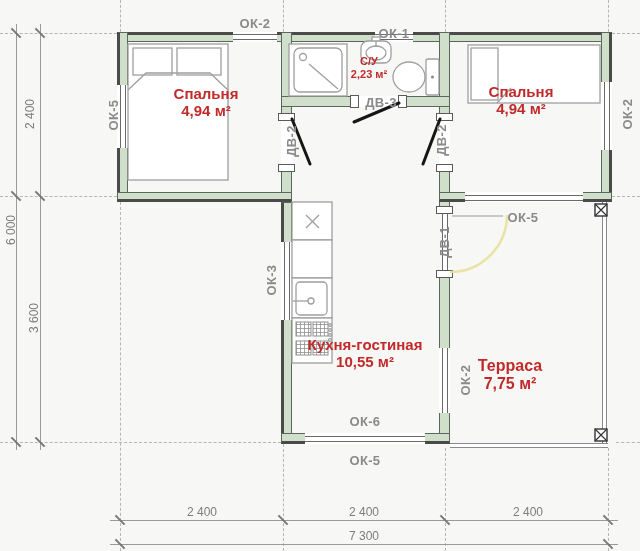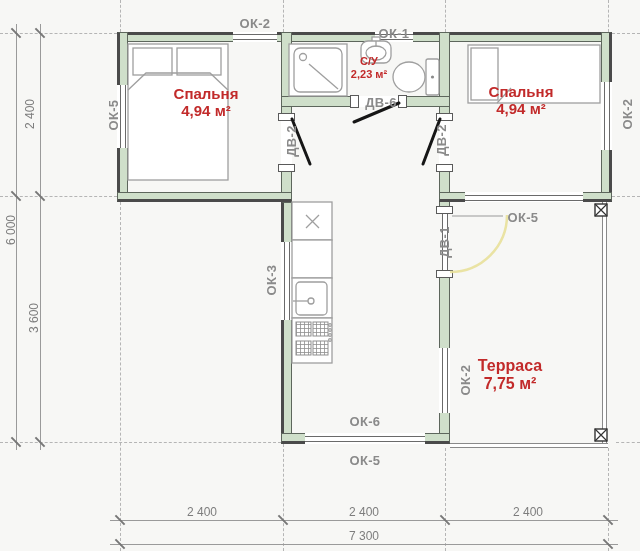--- a/index.html
+++ b/index.html
@@ -201,21 +201,21 @@
     <line class="swing" x1="440" y1="119" x2="423" y2="164"></line>
     <line class="swing" x1="399" y1="103" x2="354" y2="122"></line>
     <path d="M507 215 A57 57 0 0 1 450 272" fill="none" stroke="var(--arc_yellow,#e8e09a)" stroke-width="2.5" opacity="0.9"></path>
     <line x1="452" y1="216" x2="503" y2="216" stroke="#999" stroke-width="1"></line>
   </svg>
 
   <div class="lbl" style="left:255px;top:23px;">ОК-2</div>
   <div class="lbl" style="left:394px;top:13px;margin-top:20px;">ОК-1</div>
   <div class="lbl v" style="left:113px;top:115px;">ОК-5</div>
   <div class="lbl v" style="left:627px;top:114px;">ОК-2</div>
-  <div class="lbl" style="left:381px;top:102px;">ДВ-6</div>
+  <div class="lbl" style="left:381px;top:102px;">ДВ-3</div>
   <div class="lbl v" style="left:291px;top:141px;">ДВ-2</div>
   <div class="lbl v" style="left:441px;top:140px;">ДВ-2</div>
   <div class="lbl" style="left:523px;top:217px;">ОК-5</div>
   <div class="lbl v" style="left:444px;top:242px;">ДВ-1</div>
   <div class="lbl v" style="left:271px;top:280px;">ОК-3</div>
   <div class="lbl v" style="left:465px;top:380px;">ОК-2</div>
   <div class="lbl" style="left:365px;top:421px;">ОК-6</div>
   <div class="lbl" style="left:365px;top:460px;">ОК-5</div>
 
   <div class="room" style="left:206px;top:102px;font-size:15px;">
@@ -223,20 +223,24 @@
     <div>4,94 м²</div>
   </div>
   <div class="room" style="left:369px;top:68px;font-size:11px;">
     <div>С/У</div>
     <div>2,23 м²</div>
   </div>
   <div class="room" style="left:521px;top:100px;font-size:15px;">
     <div>Спальня</div>
     <div>4,94 м²</div>
   </div>
+  <div class="room" style="left:365px;top:353px;font-size:15px;">
+    <div>Кухня-гостиная</div>
+    <div>10,55 м²</div>
+  </div>
   <div class="room" style="left:510px;top:375px;font-size:16px;">
     <div>Терраса</div>
     <div>7,75 м²</div>
   </div>
 
   <div class="dim v" style="left:30px;top:114px;">2 400</div>
   <div class="dim v" style="left:11px;top:230px;">6 000</div>
   <div class="dim v" style="left:34px;top:318px;">3 600</div>
   <div class="dim" style="left:202px;top:512px;">2 400</div>
   <div class="dim" style="left:364px;top:512px;">2 400</div>

